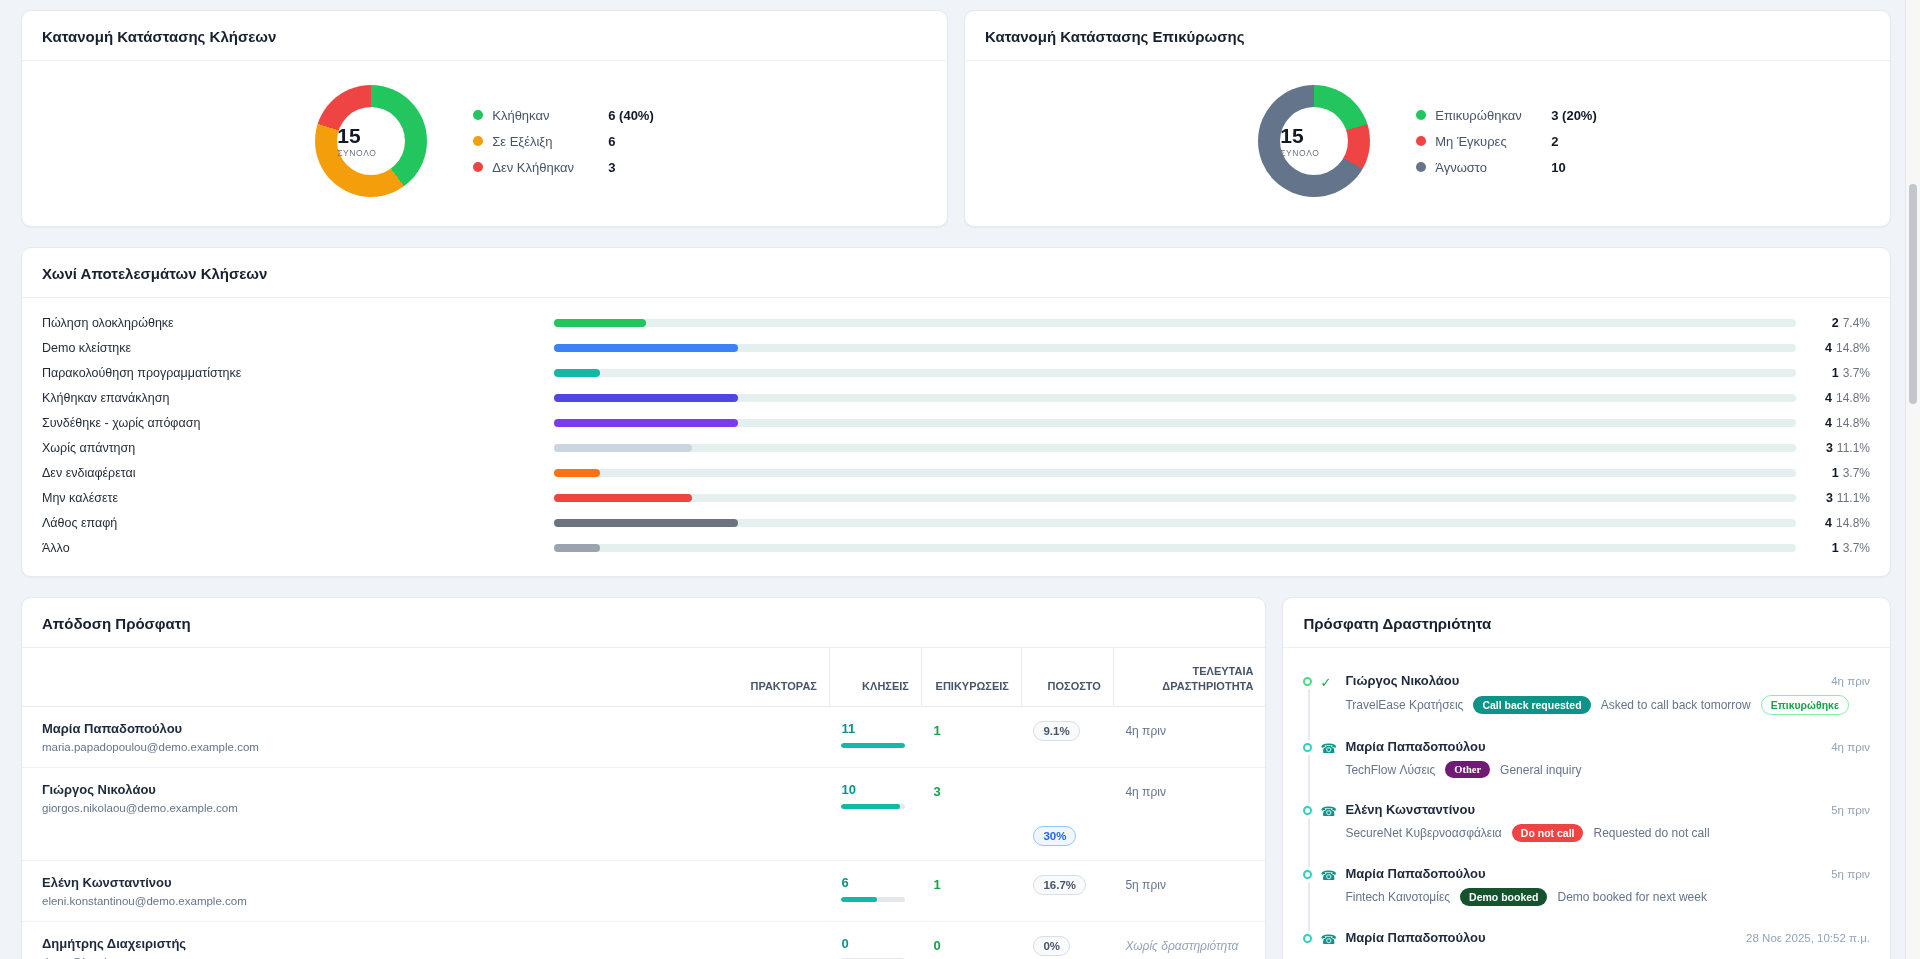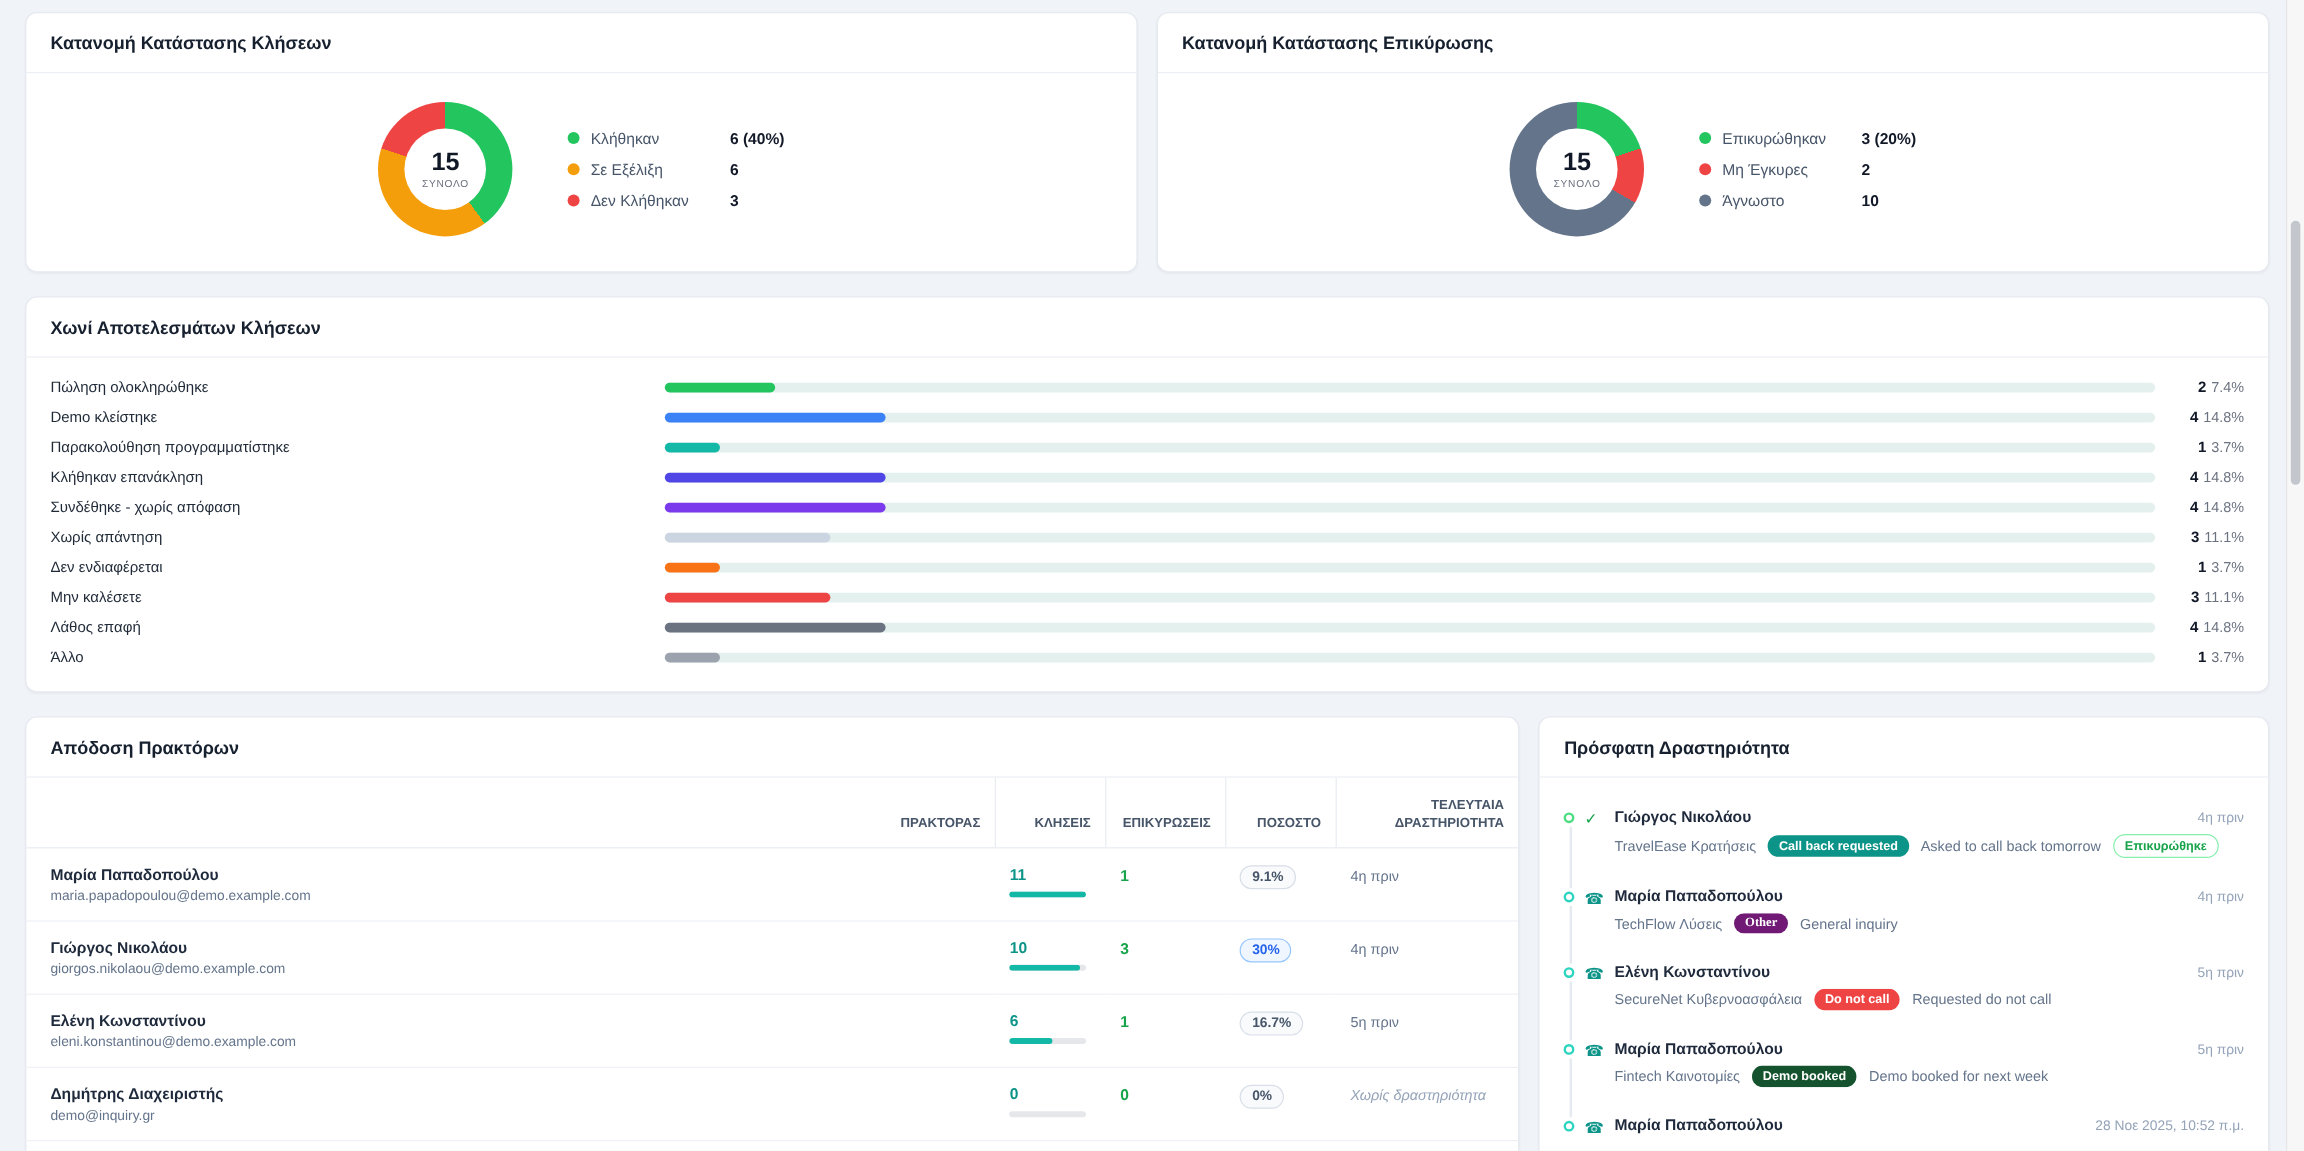--- a/index.html
+++ b/index.html
@@ -25,21 +25,21 @@
 
   
   .top-row .card { flex: 1; height: 217px; }
   .donut-body { display: flex; align-items: center; justify-content: center; gap: 46px; height: 160px; }
   .donut {
     width: 112px; height: 112px; border-radius: 50%;
     display: flex; align-items: center; justify-content: center; flex: none;
   }
   .donut-center {
     width: 68px; height: 68px; background: #fff; border-radius: 50%;
-    display: flex; flex-direction: column; align-items: center; justify-content: center; gap: 2px;
+    display: flex; flex-direction: column; justify-content: center; gap: 2px;
   }
   .donut-total { font-size: 21px; font-weight: 700; color: #111827; line-height: 1; }
   .donut-total-label { font-size: 8.5px; letter-spacing: .6px; color: #6b7280; }
   .legend { list-style: none; display: flex; flex-direction: column; gap: 11px; }
   .legend-item { display: flex; align-items: center; font-size: 13px; color: #475569; }
   .legend-dot { width: 10px; height: 10px; border-radius: 50%; margin-right: 9px; flex: none; }
   .legend-label { width: 112px; }
   .legend-value { font-weight: 700; color: #111827; margin-left: 4px; white-space: nowrap; }
 
   
@@ -68,21 +68,21 @@
   .agents-table td { padding: 14px 12px; border-bottom: 1px solid #eef1f5; vertical-align: top; }
   .agents-table td:first-child { padding-left: 20px; }
   .agent-name { font-size: 13px; font-weight: 600; color: #1e293b; }
   .agent-email { font-size: 11.5px; color: #64748b; margin-top: 5px; }
   .calls-num { font-size: 13px; font-weight: 700; color: #0d9488; }
   .calls-track { width: 64px; height: 5px; background: #e5e7eb; border-radius: 3px; margin-top: 7px; overflow: hidden; }
   .calls-fill { height: 100%; background: #14b8a6; border-radius: 3px; }
   .validations { font-size: 13px; font-weight: 700; color: #16a34a; }
   .rate-badge { display: inline-block; font-size: 11.5px; font-weight: 600; padding: 3px 9px; border-radius: 999px; }
   .rate-gray { background: #f8fafc; border: 1px solid #d7dee7; color: #475569; }
-  .rate-blue { background: #eff6ff; border: 1px solid #93c5fd; color: #2563eb; }
+  .rate-blue { background: #eff6ff; border: 1px solid #93c5fd; color: #2563eb; margin-top: 44px; }
   .last-cell { font-size: 12px; color: #64748b; }
   .last-empty { font-style: italic; color: #94a3b8; }
 
   
   .activity-body { padding: 14px 20px 10px; }
   .activity-item { position: relative; display: flex; padding: 11px 0 13px; }
   .activity-item::after {
     content: ""; position: absolute; left: 5px; top: 27px; bottom: -12px;
     width: 1.5px; background: #e5eaf0;
   }
@@ -295,21 +295,21 @@
             <span class="fv-num">1</span><span class="fv-pct">3.7%</span>
           </div>
         </div>
       </div>
   </section>
 
   <div class="row bottom-row">
 
     <section class="card agents-card">
       <div class="card-header">
-        <h2 class="card-title">Απόδοση Πρακτόρων</h2>
+        <h2 class="card-title">Απόδοση Πρόσφατη</h2>
       </div>
       <table class="agents-table">
         <thead>
           <tr>
             <th>ΠΡΑΚΤΟΡΑΣ</th>
             <th class="col-calls">ΚΛΗΣΕΙΣ</th>
             <th class="col-valid">ΕΠΙΚΥΡΩΣΕΙΣ</th>
             <th class="col-rate">ΠΟΣΟΣΤΟ</th>
             <th class="col-last">ΤΕΛΕΥΤΑΙΑ ΔΡΑΣΤΗΡΙΟΤΗΤΑ</th>
           </tr>

